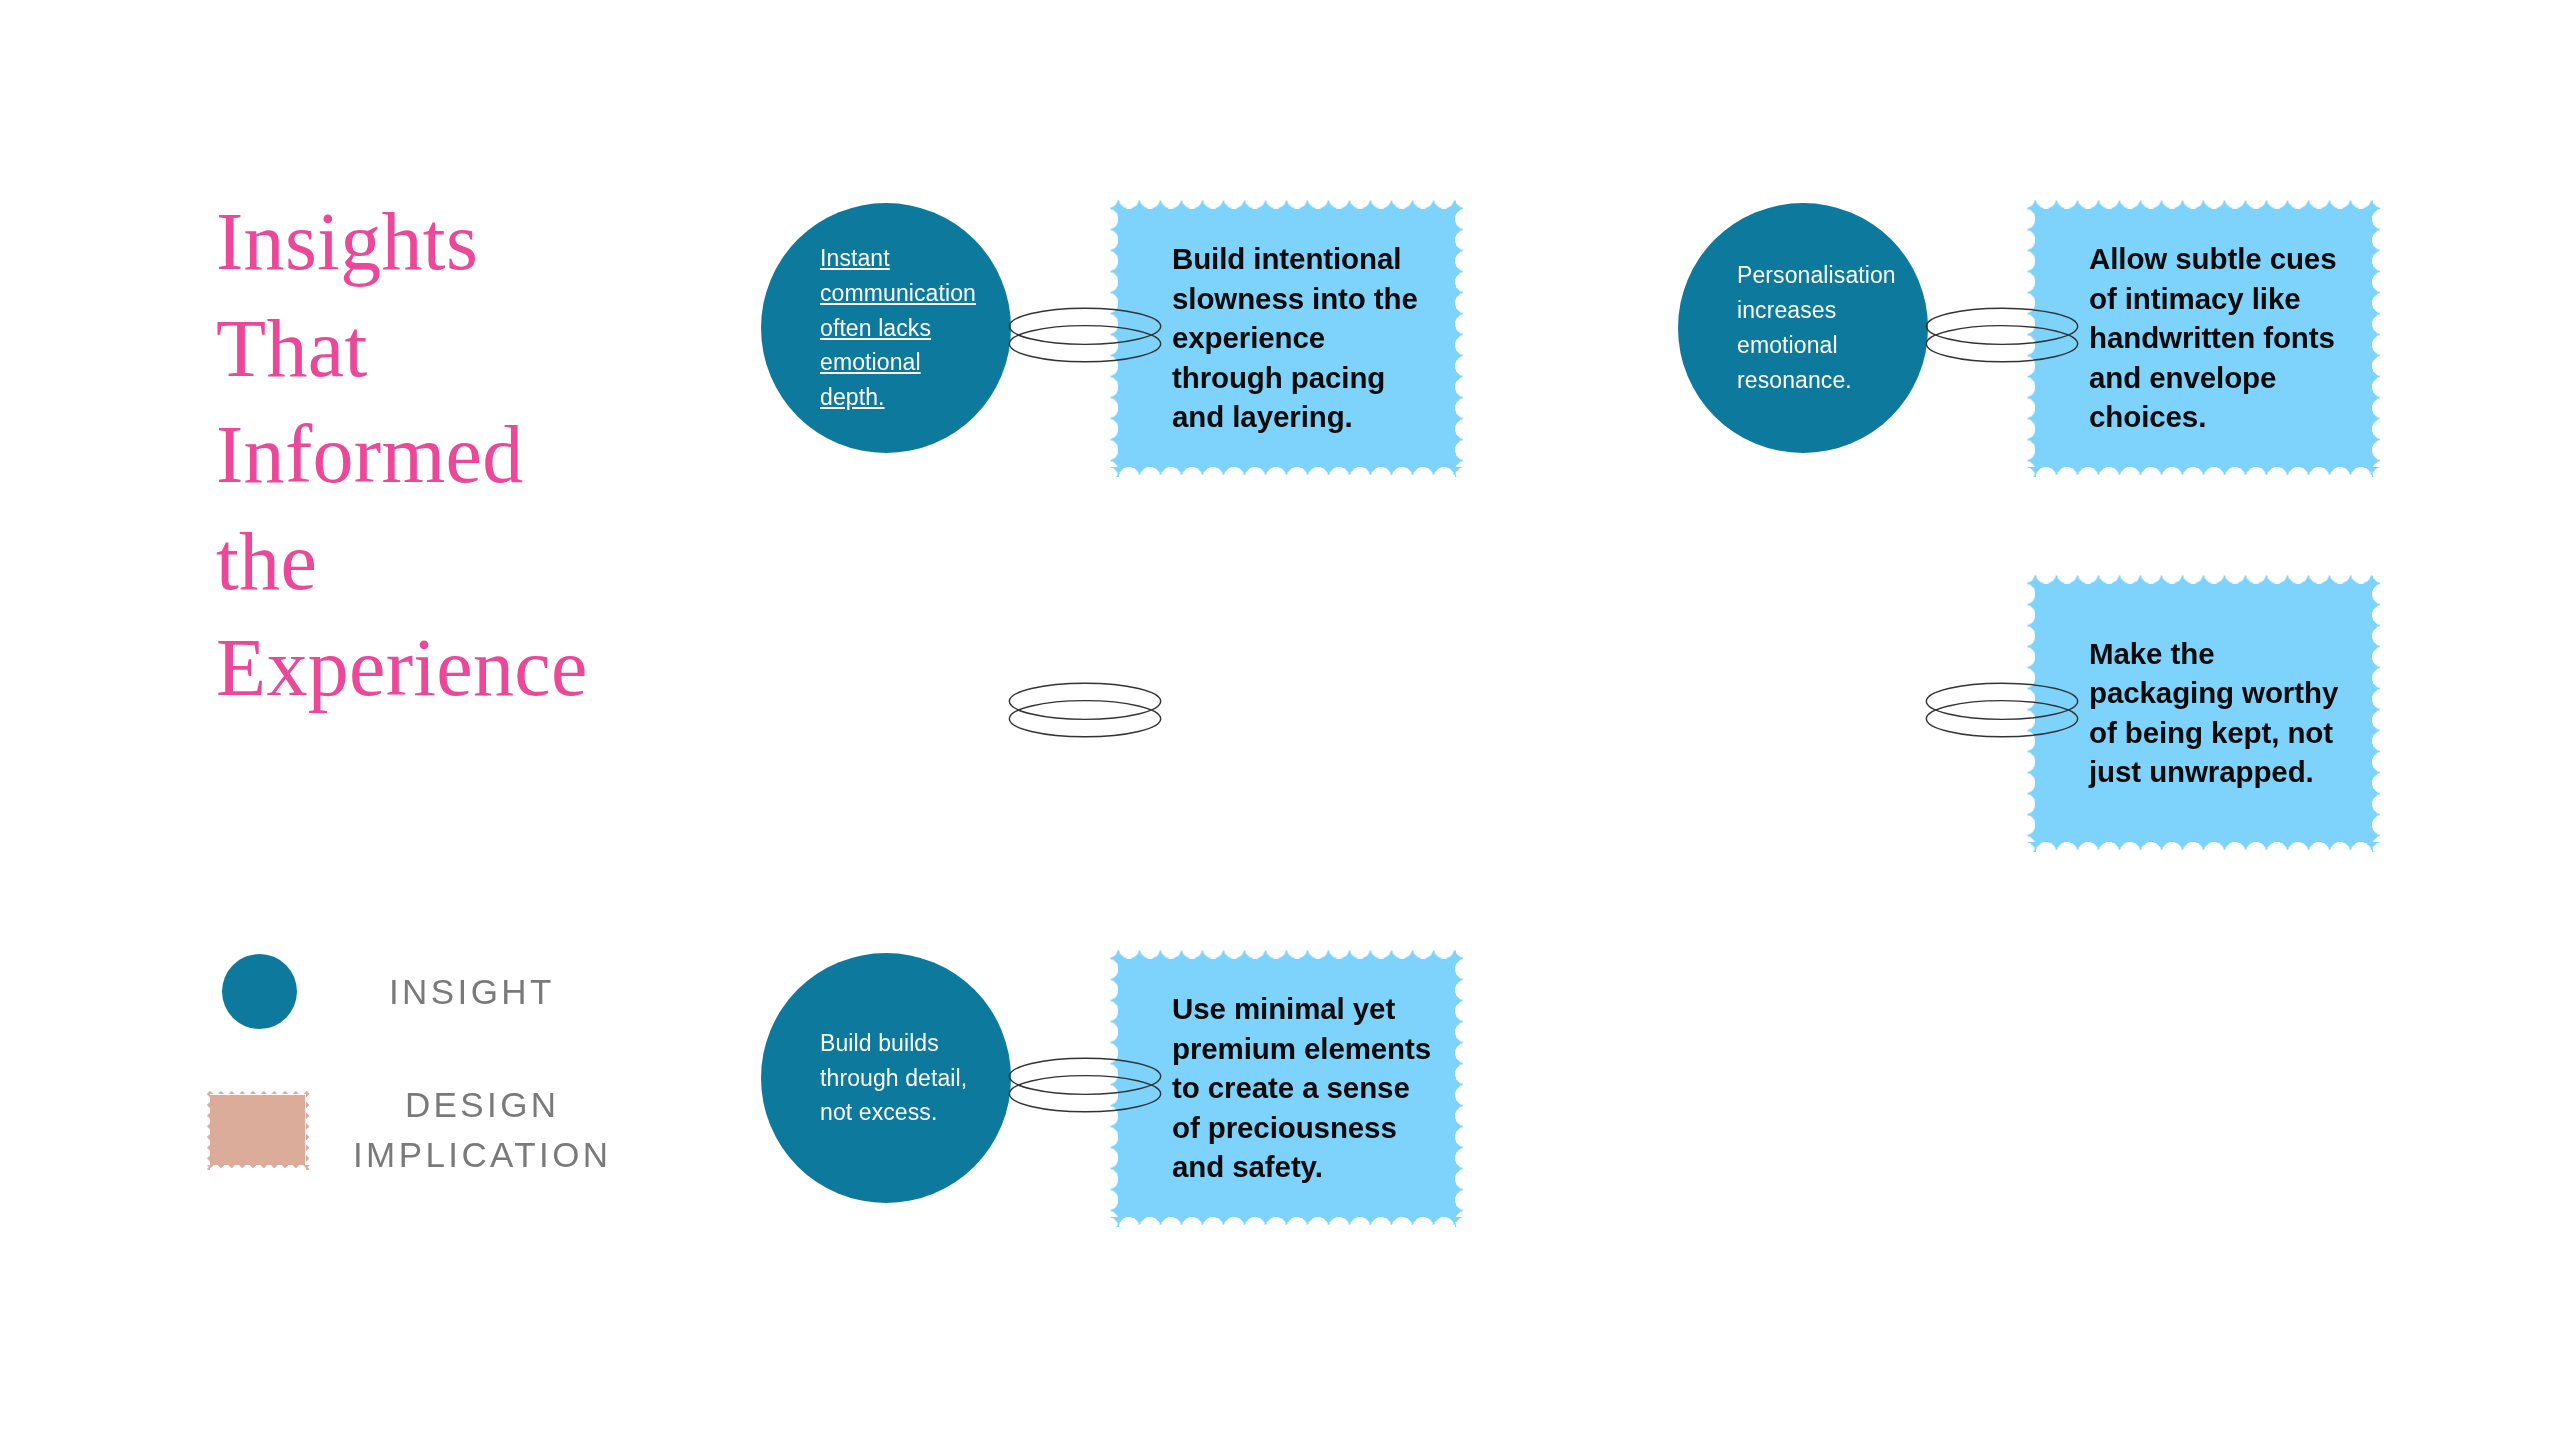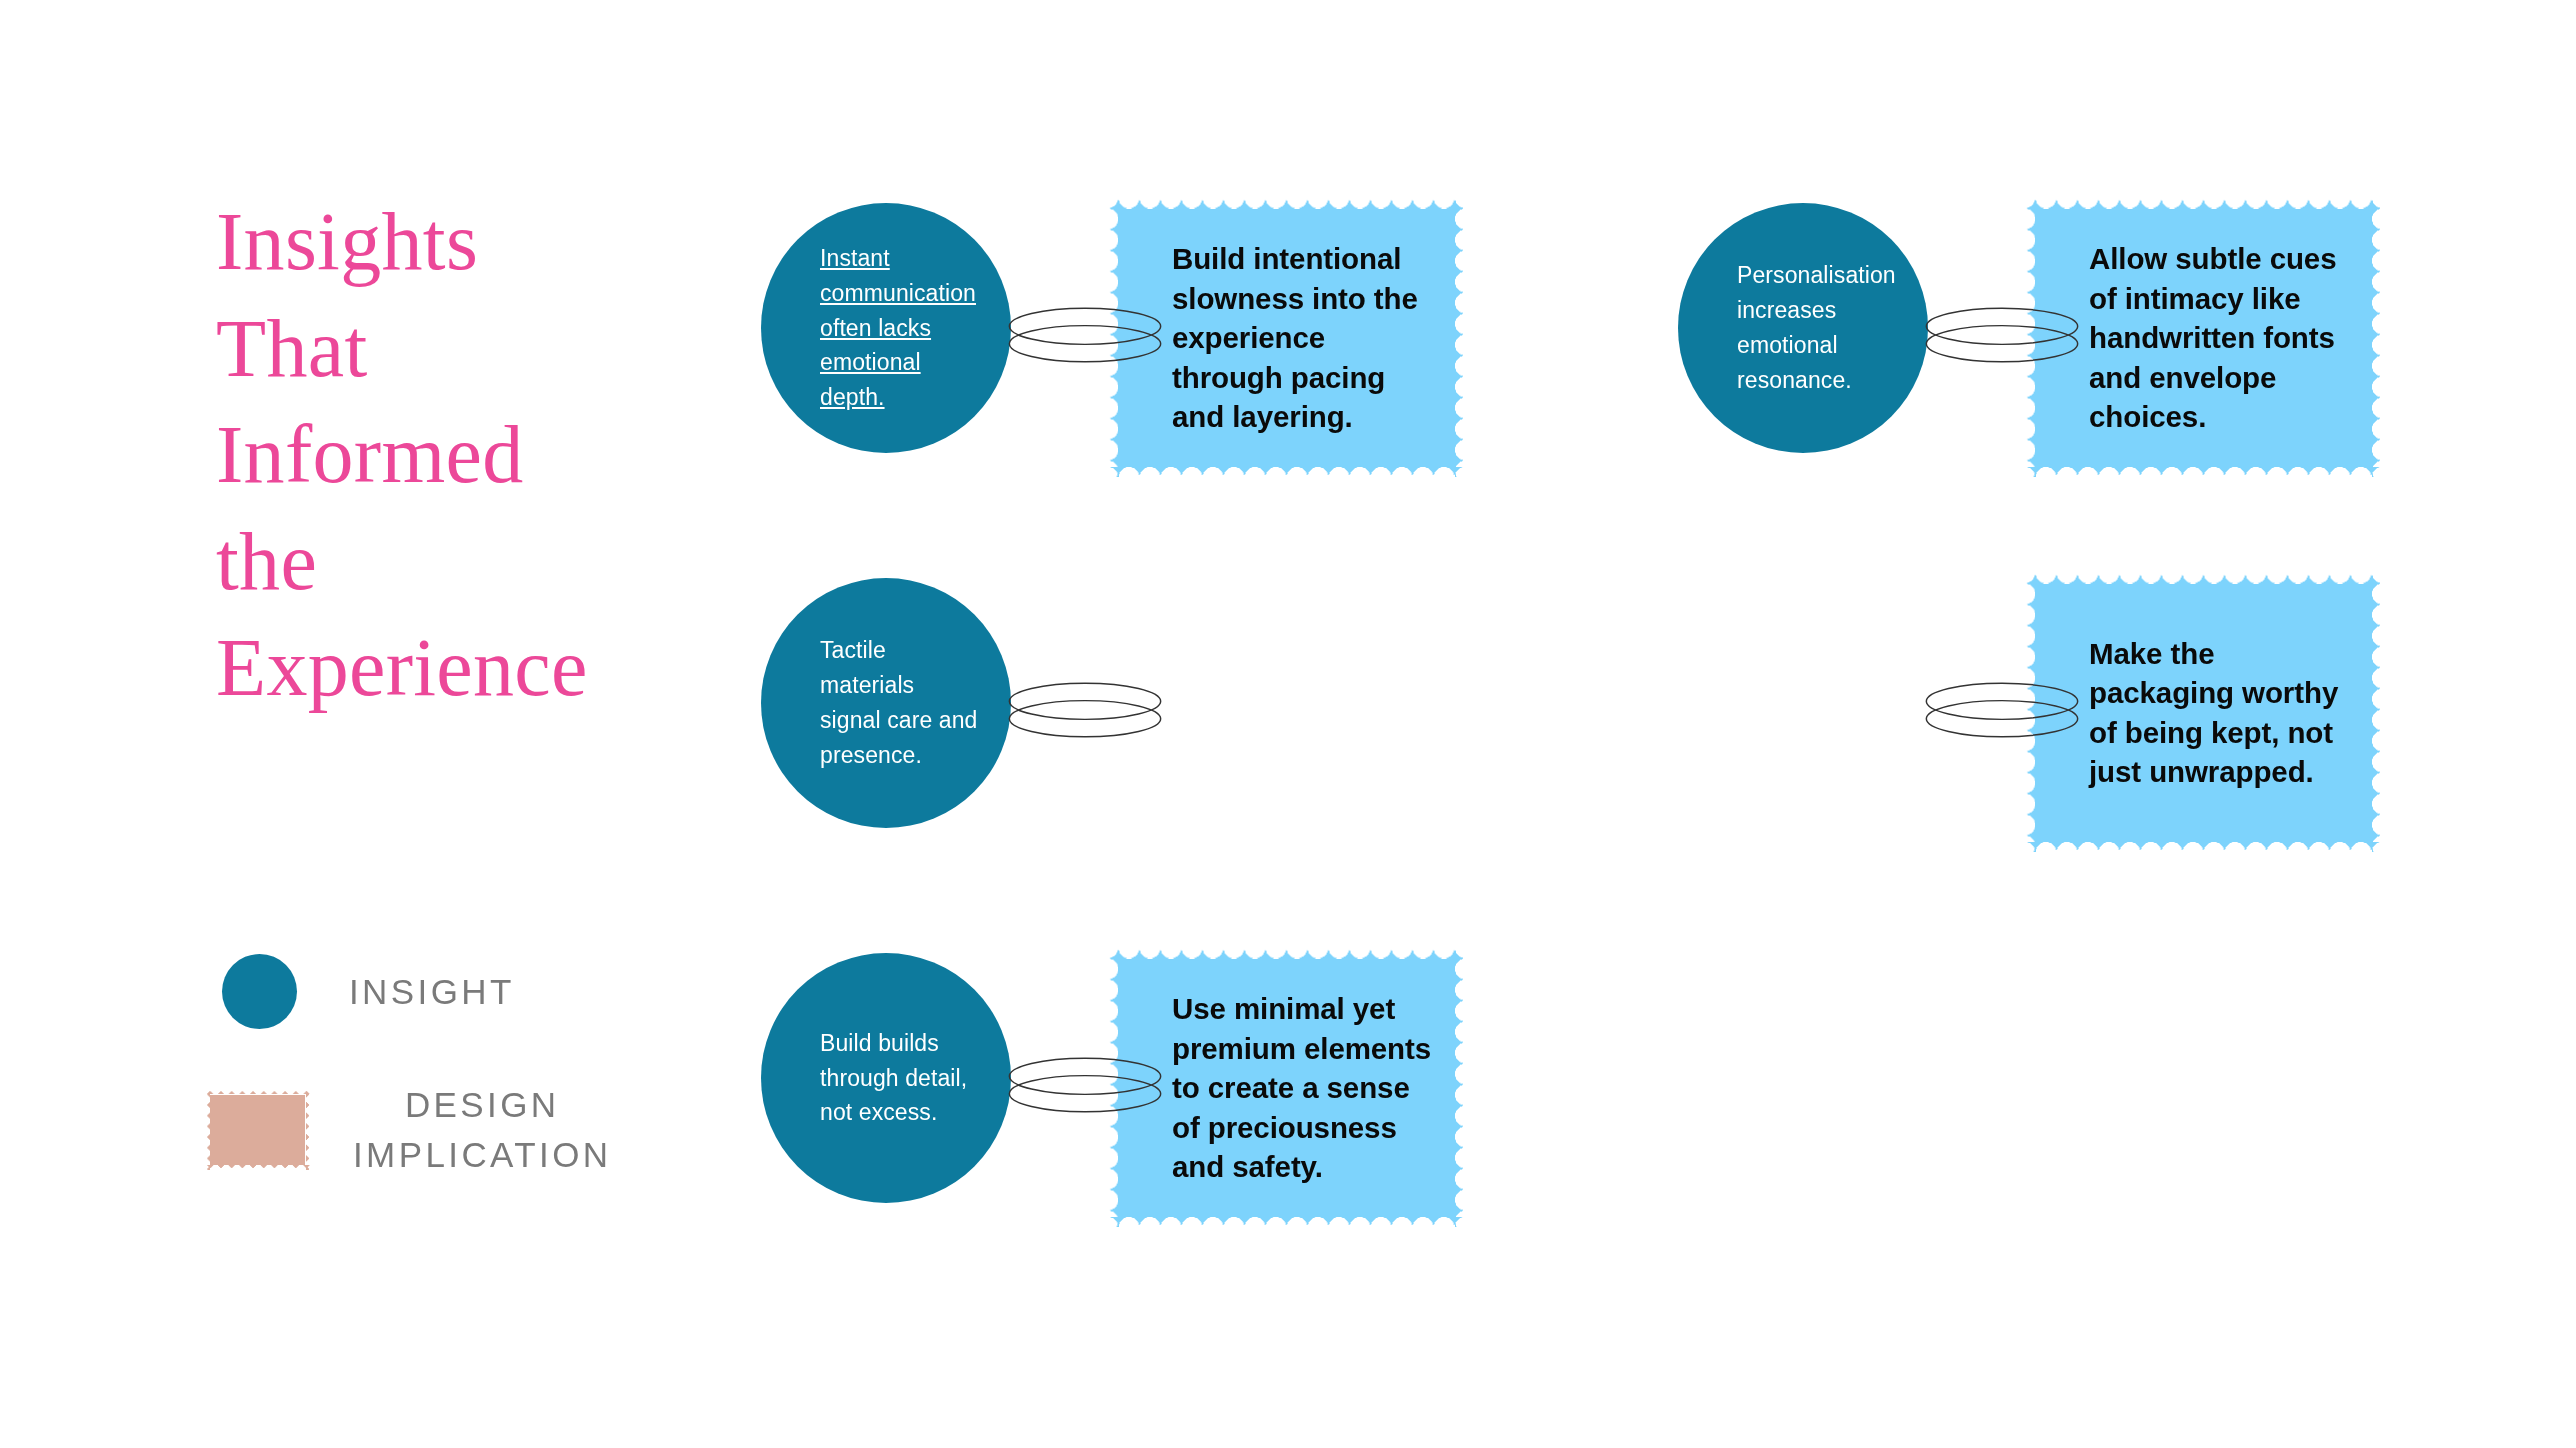--- a/index.html
+++ b/index.html
@@ -35,21 +35,21 @@
     position: absolute;
     left: 205px;
     top: 949px;
     width: 604px;
   }
   .legend-row {
     position: absolute;
     display: flex;
     align-items: center;
   }
-  .legend-row.insight   { left: 17px;  top: 5.4px;   }
+  .legend-row.insight   { left: 17px;  top: 5.4px; gap: 40px;   }
   .legend-row.implication { left: 0px; top: 131px; }
 
   .legend-circle {
     width: 75px;
     height: 75px;
     border-radius: 50%;
     background: #0d7a9d;
     flex: 0 0 auto;
   }
   .legend-stamp {
@@ -193,23 +193,20 @@
   <div class="stamp-card">
     <div class="stamp-text">Build intentional slowness into the experience through pacing and layering.</div>
   </div>
   <svg class="link-connector" viewBox="0 0 230 98">
     <ellipse cx="115" cy="36" rx="113" ry="27" fill="none" stroke="#333333" stroke-width="2.2"></ellipse>
     <ellipse cx="115" cy="62" rx="113" ry="27" fill="none" stroke="#333333" stroke-width="2.2"></ellipse>
   </svg>
 </div>
 
 <div class="pair" id="pair-2">
-  <div class="insight-bubble">
-    <div class="insight-text">Tactile materials signal care and presence.</div>
-  </div>
   <svg class="link-connector" viewBox="0 0 230 98">
     <ellipse cx="115" cy="36" rx="113" ry="27" fill="none" stroke="#333333" stroke-width="2.2"></ellipse>
     <ellipse cx="115" cy="62" rx="113" ry="27" fill="none" stroke="#333333" stroke-width="2.2"></ellipse>
   </svg>
 </div>
 
 <div class="pair" id="pair-3">
   <div class="insight-bubble">
     <div class="insight-text">Build builds through detail, not excess.</div>
   </div>

